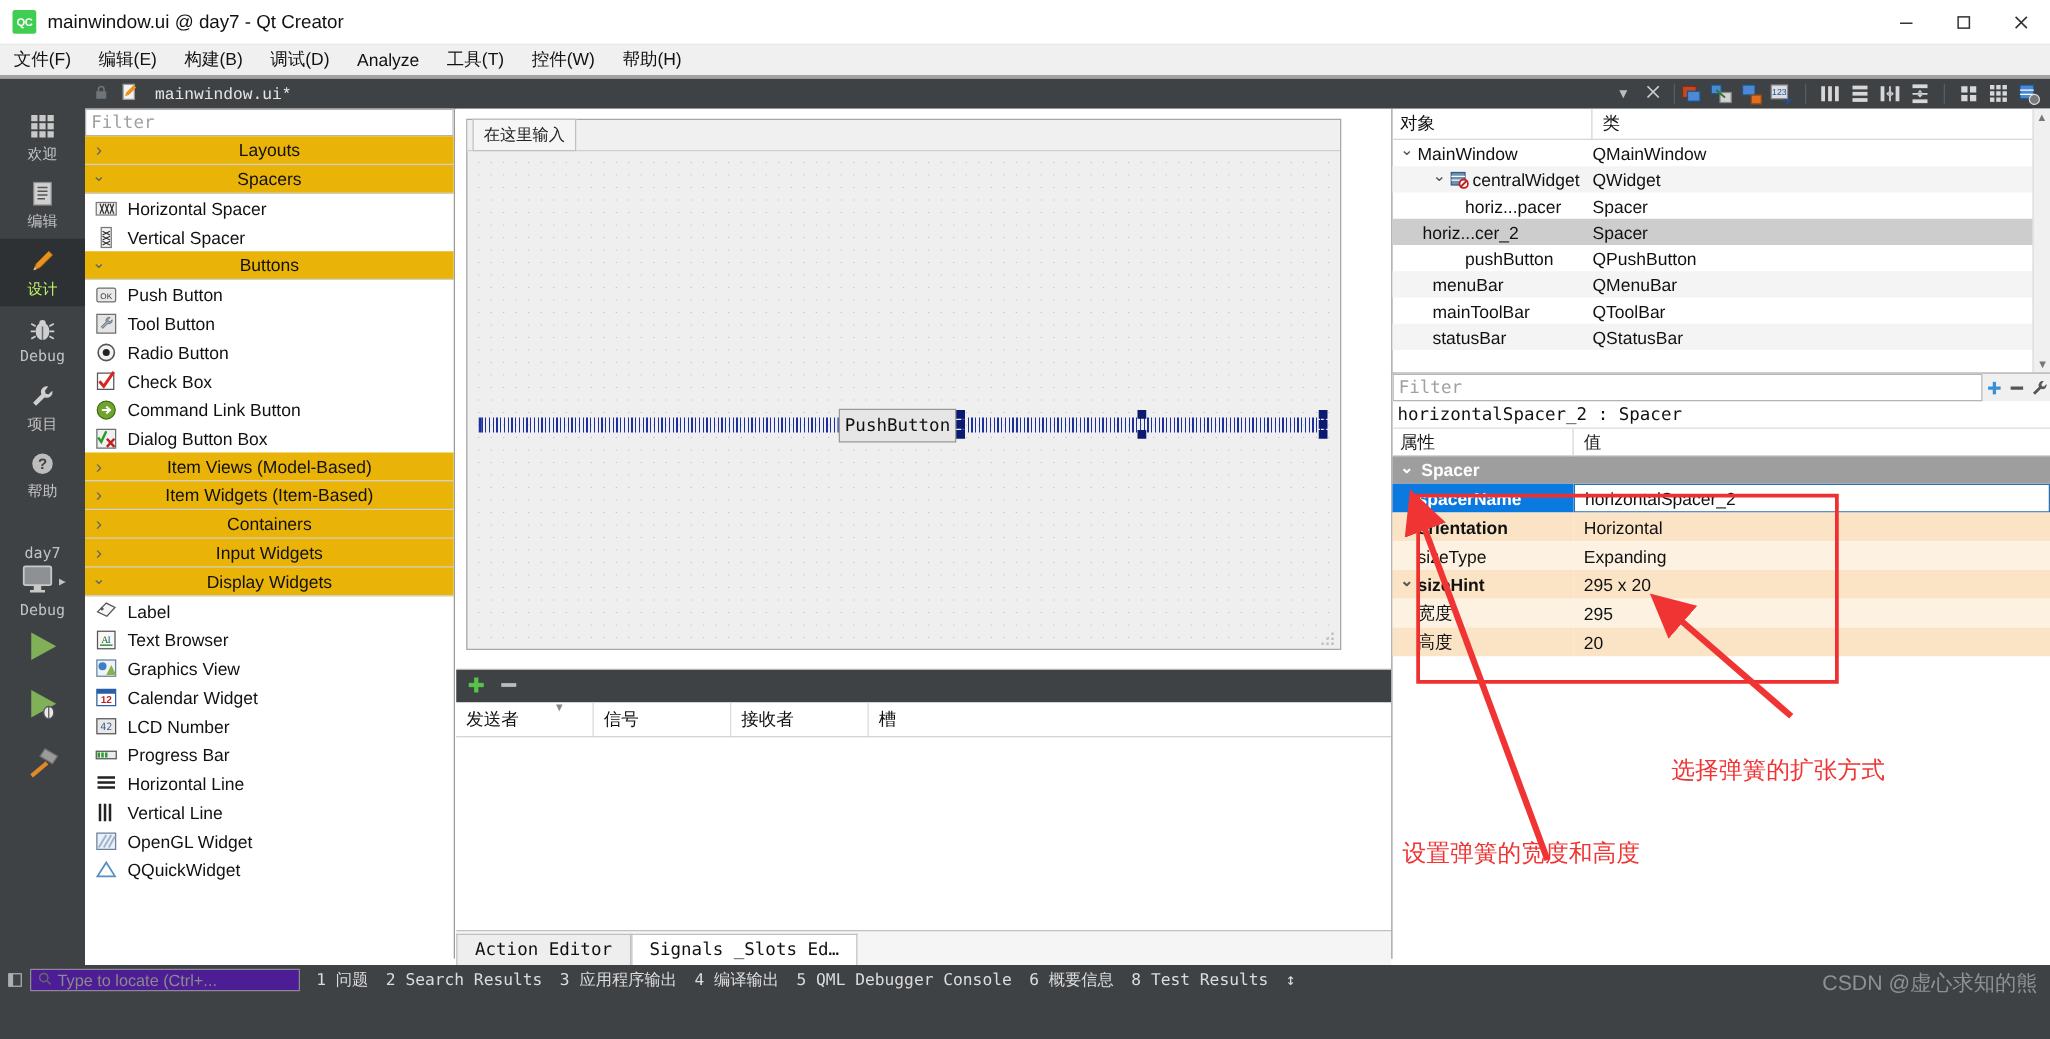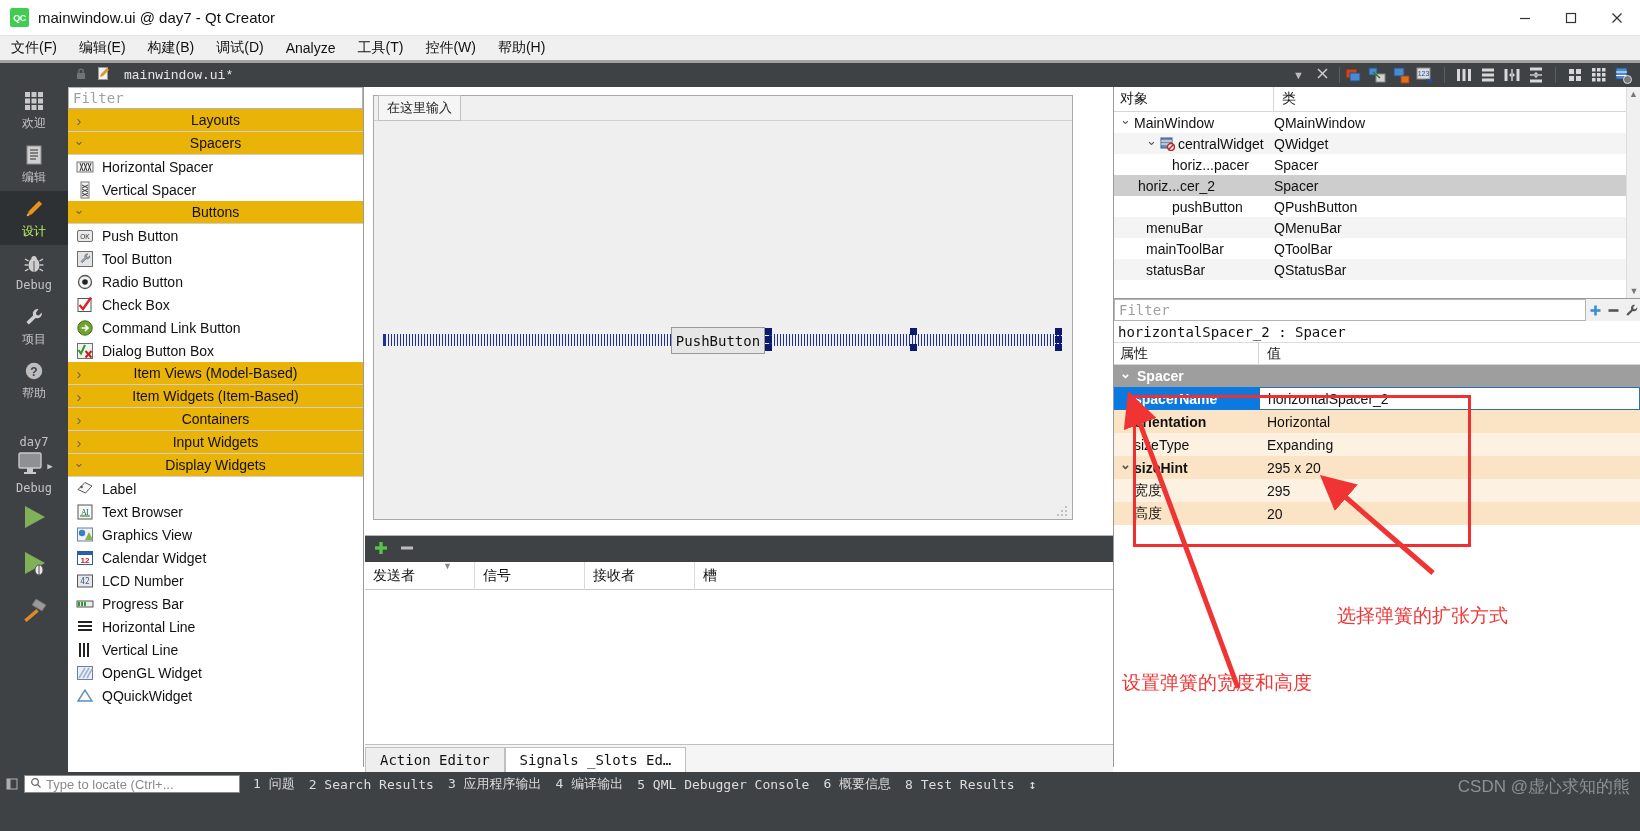--- a/index.html
+++ b/index.html
@@ -228,21 +228,21 @@
   #statusbar {
     position:absolute; left:0; top:772px; width:1640px; height:59px;
     background:#3f4245;
   }
   #locator-row {
     height:22px; display:flex; align-items:center; padding-top:2px;
     font-family:"DejaVu Sans Mono", monospace; font-size:13px; color:#d8d8d8;
   }
   #locator-toggle { width:24px; display:flex; justify-content:center; color:#aeaeae; }
   #locator {
-    width:216px; height:18px; background:#ffffff; border:1px solid #8a8a8a;
+    width:216px; height:18px; background:#4c1d95; border:1px solid #8a8a8a;
     display:flex; align-items:center; gap:4px; padding-left:5px;
     color:#8a8a8a; font-size:13px; font-family:"Liberation Sans", sans-serif;text-align:right;
   }
   .out-item { padding:0 7px; color:#dcdcdc; font-family:"DejaVu Sans Mono", monospace; font-size:13px; white-space:nowrap; }
   #watermark {
     position:absolute; right:10px; top:3px; color:#8e9194; font-size:17px;
   }
   #wb-bottom-white { position:absolute; left:68px; top:767px; width:296px; height:5px; background:#fff; }
 </style>
 </head>

